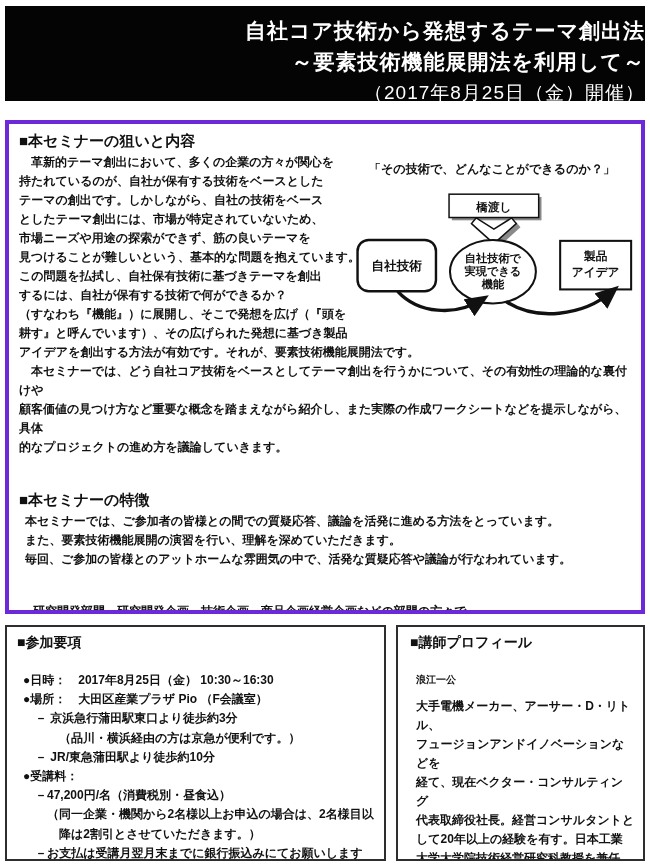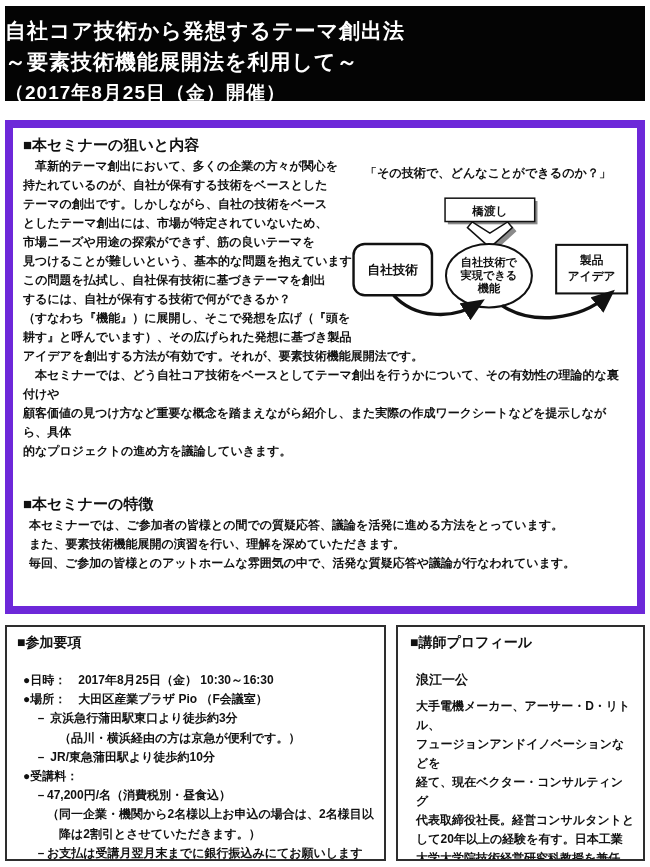--- a/index.html
+++ b/index.html
@@ -16,41 +16,41 @@
     background: #ffffff;
     overflow: hidden;
   }
   
   .banner {
     position: absolute;
     left: 5px; top: 6px;
     width: 640px; height: 95px;
     background: #040404;
     color: #ffffff;
-    text-align: left;
+    text-align: right;
     padding-top: 9px;
   }
   .banner .t1, .banner .t2 {
     font-size: 21px;
     font-weight: bold;
     line-height: 31px;
     letter-spacing: 1px;
   }
   .banner .t3 {
     font-size: 19px;
-    font-weight: bold;
+    font-weight: normal;
     line-height: 31px;
     letter-spacing: 1px;
   }
   
   .main-box {
     position: absolute;
     left: 5px; top: 120px;
     width: 640px; height: 494px;
-    border: 8px solid #6d28d9;
+    border: 4px solid #6d28d9;
     background: #ffffff;
     padding: 7px 8px 16px 10px;
     overflow: hidden;
   }
   .sec-heading {
     font-size: 15px;
     font-weight: bold;
     line-height: 20px;
     margin-bottom: 2px;
   }
@@ -97,21 +97,21 @@
     margin-bottom: 19px;
   }
   .req-lines {
     white-space: pre-wrap;
     font-size: 12px;
     font-weight: bold;
     line-height: 19.2px;
     padding-left: 6px;
   }
   .lect-name {
-    font-size: 13px;
+    font-size: 10px;
     font-weight: bold;
     line-height: 18px;
     margin: 6px 0 8px 6px;
   }
   .lect-profile {
     white-space: pre-wrap;
     font-size: 12px;
     font-weight: bold;
     line-height: 19px;
     padding-left: 6px;

